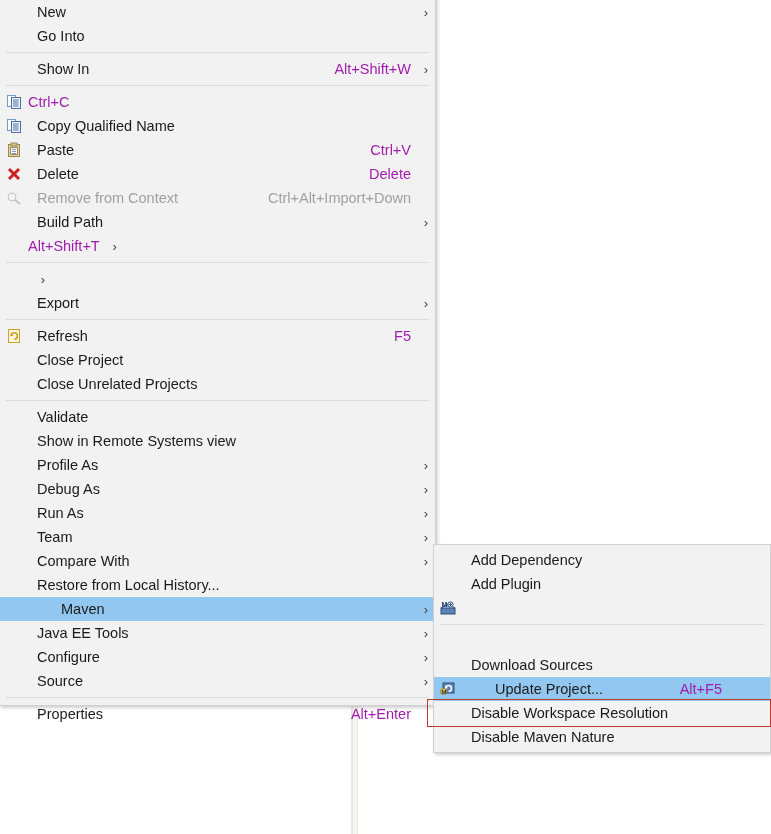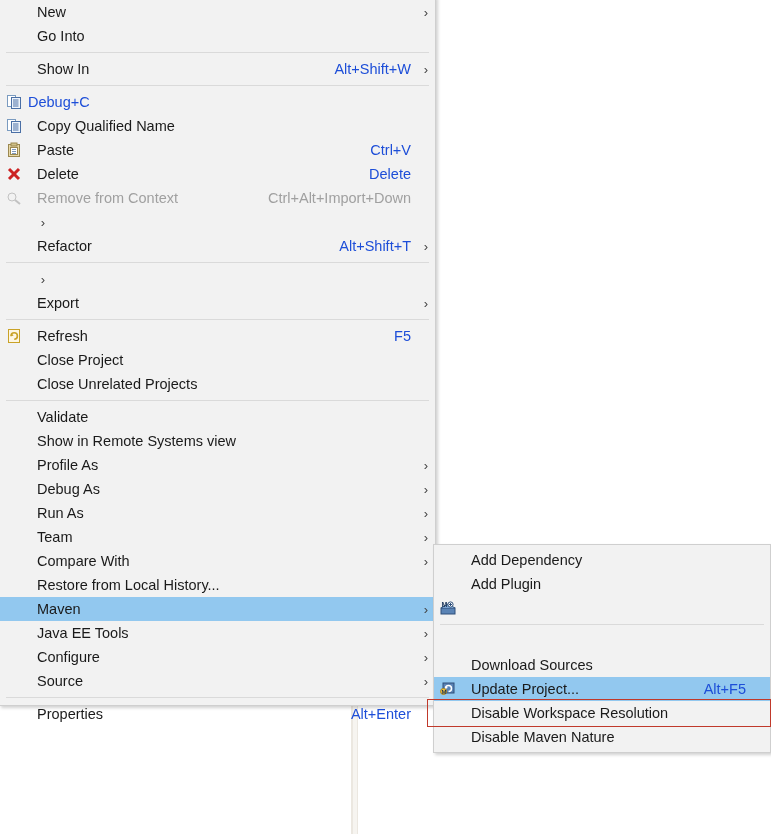--- a/index.html
+++ b/index.html
@@ -41,42 +41,42 @@
     position: relative;
     display: flex;
     align-items: center;
     height: 24px;
     font-size: 14.5px;
     color: #1a1a1a;
     white-space: nowrap;
     box-sizing: border-box;
   }
   .mi.disabled { color: #a0a0a0; }
-  .mi.selected { background: #92c8ef; }
+  .mi.selected { background: #92c8ef; gap: 24px; }
 
   .mi-icon {
     width: 28px;
     min-width: 28px;
     height: 22px;
     display: flex;
     align-items: center;
     justify-content: center;
   }
   .mi-icon svg { display: block; }
 
   .mi-label {
     flex: 1 1 auto;
     padding-left: 9px;
     overflow: hidden;
     text-overflow: ellipsis;
   }
 
   .mi-accel {
     padding-right: 6px;
-    color: #1d4ed8;
+    color: #a21caf;
     font-size: 14.5px;
   }
   .mi.disabled .mi-accel { color: #a0a0a0; }
 
   .mi-arrow {
     width: 18px;
     min-width: 18px;
     display: flex;
     align-items: center;
     justify-content: center;
@@ -162,21 +162,21 @@
           <span class="mi-icon">
             <svg width="16" height="16" viewBox="0 0 16 16">
               <rect x="1.5" y="1.5" width="8" height="11" fill="#ffffff" stroke="#7a9bc0" stroke-width="1"></rect>
               <rect x="5.5" y="3.5" width="9" height="11" fill="#eef4fb" stroke="#4a6fa5" stroke-width="1"></rect>
               <line x1="7" y1="6" x2="12.5" y2="6" stroke="#4a6fa5" stroke-width="1"></line>
               <line x1="7" y1="8" x2="12.5" y2="8" stroke="#4a6fa5" stroke-width="1"></line>
               <line x1="7" y1="10" x2="12.5" y2="10" stroke="#4a6fa5" stroke-width="1"></line>
               <line x1="7" y1="12" x2="12.5" y2="12" stroke="#4a6fa5" stroke-width="1"></line>
             </svg>
           </span>
-          <span class="mi-accel">Debug+C</span>
+          <span class="mi-accel">Ctrl+C</span>
           <span class="mi-arrow empty">›</span>
         </div>
         <div class="mi">
           <span class="mi-icon">
             <svg width="16" height="16" viewBox="0 0 16 16">
               <rect x="1.5" y="1.5" width="8" height="11" fill="#ffffff" stroke="#7a9bc0" stroke-width="1"></rect>
               <rect x="5.5" y="3.5" width="9" height="11" fill="#eef4fb" stroke="#4a6fa5" stroke-width="1"></rect>
               <line x1="7" y1="6" x2="12.5" y2="6" stroke="#4a6fa5" stroke-width="1"></line>
               <line x1="7" y1="8" x2="12.5" y2="8" stroke="#4a6fa5" stroke-width="1"></line>
               <line x1="7" y1="10" x2="12.5" y2="10" stroke="#4a6fa5" stroke-width="1"></line>
@@ -219,26 +219,26 @@
               <circle cx="6" cy="7" r="4" fill="none" stroke="#c2c2c2" stroke-width="1"></circle>
               <line x1="9" y1="10" x2="14" y2="14" stroke="#c2c2c2" stroke-width="2"></line>
             </svg>
           </span>
           <span class="mi-label">Remove from Context</span>
           <span class="mi-accel">Ctrl+Alt+Import+Down</span>
           <span class="mi-arrow empty">›</span>
         </div>
         <div class="mi">
           <span class="mi-icon"></span>
-          <span class="mi-accel"></span>
-          <span class="mi-arrow">›</span>
-        </div>
-        <div class="mi">
-          <span class="mi-icon"></span>
-          <span class="mi-label">Refactor</span>
+          <span class="mi-label">Build Path</span>
+          <span class="mi-accel"></span>
+          <span class="mi-arrow">›</span>
+        </div>
+        <div class="mi">
+          <span class="mi-icon"></span>
           <span class="mi-accel">Alt+Shift+T</span>
           <span class="mi-arrow">›</span>
         </div>
         <div class="sep"></div>
         <div class="mi">
           <span class="mi-icon"></span>
           <span class="mi-accel"></span>
           <span class="mi-arrow">›</span>
         </div>
         <div class="mi">

